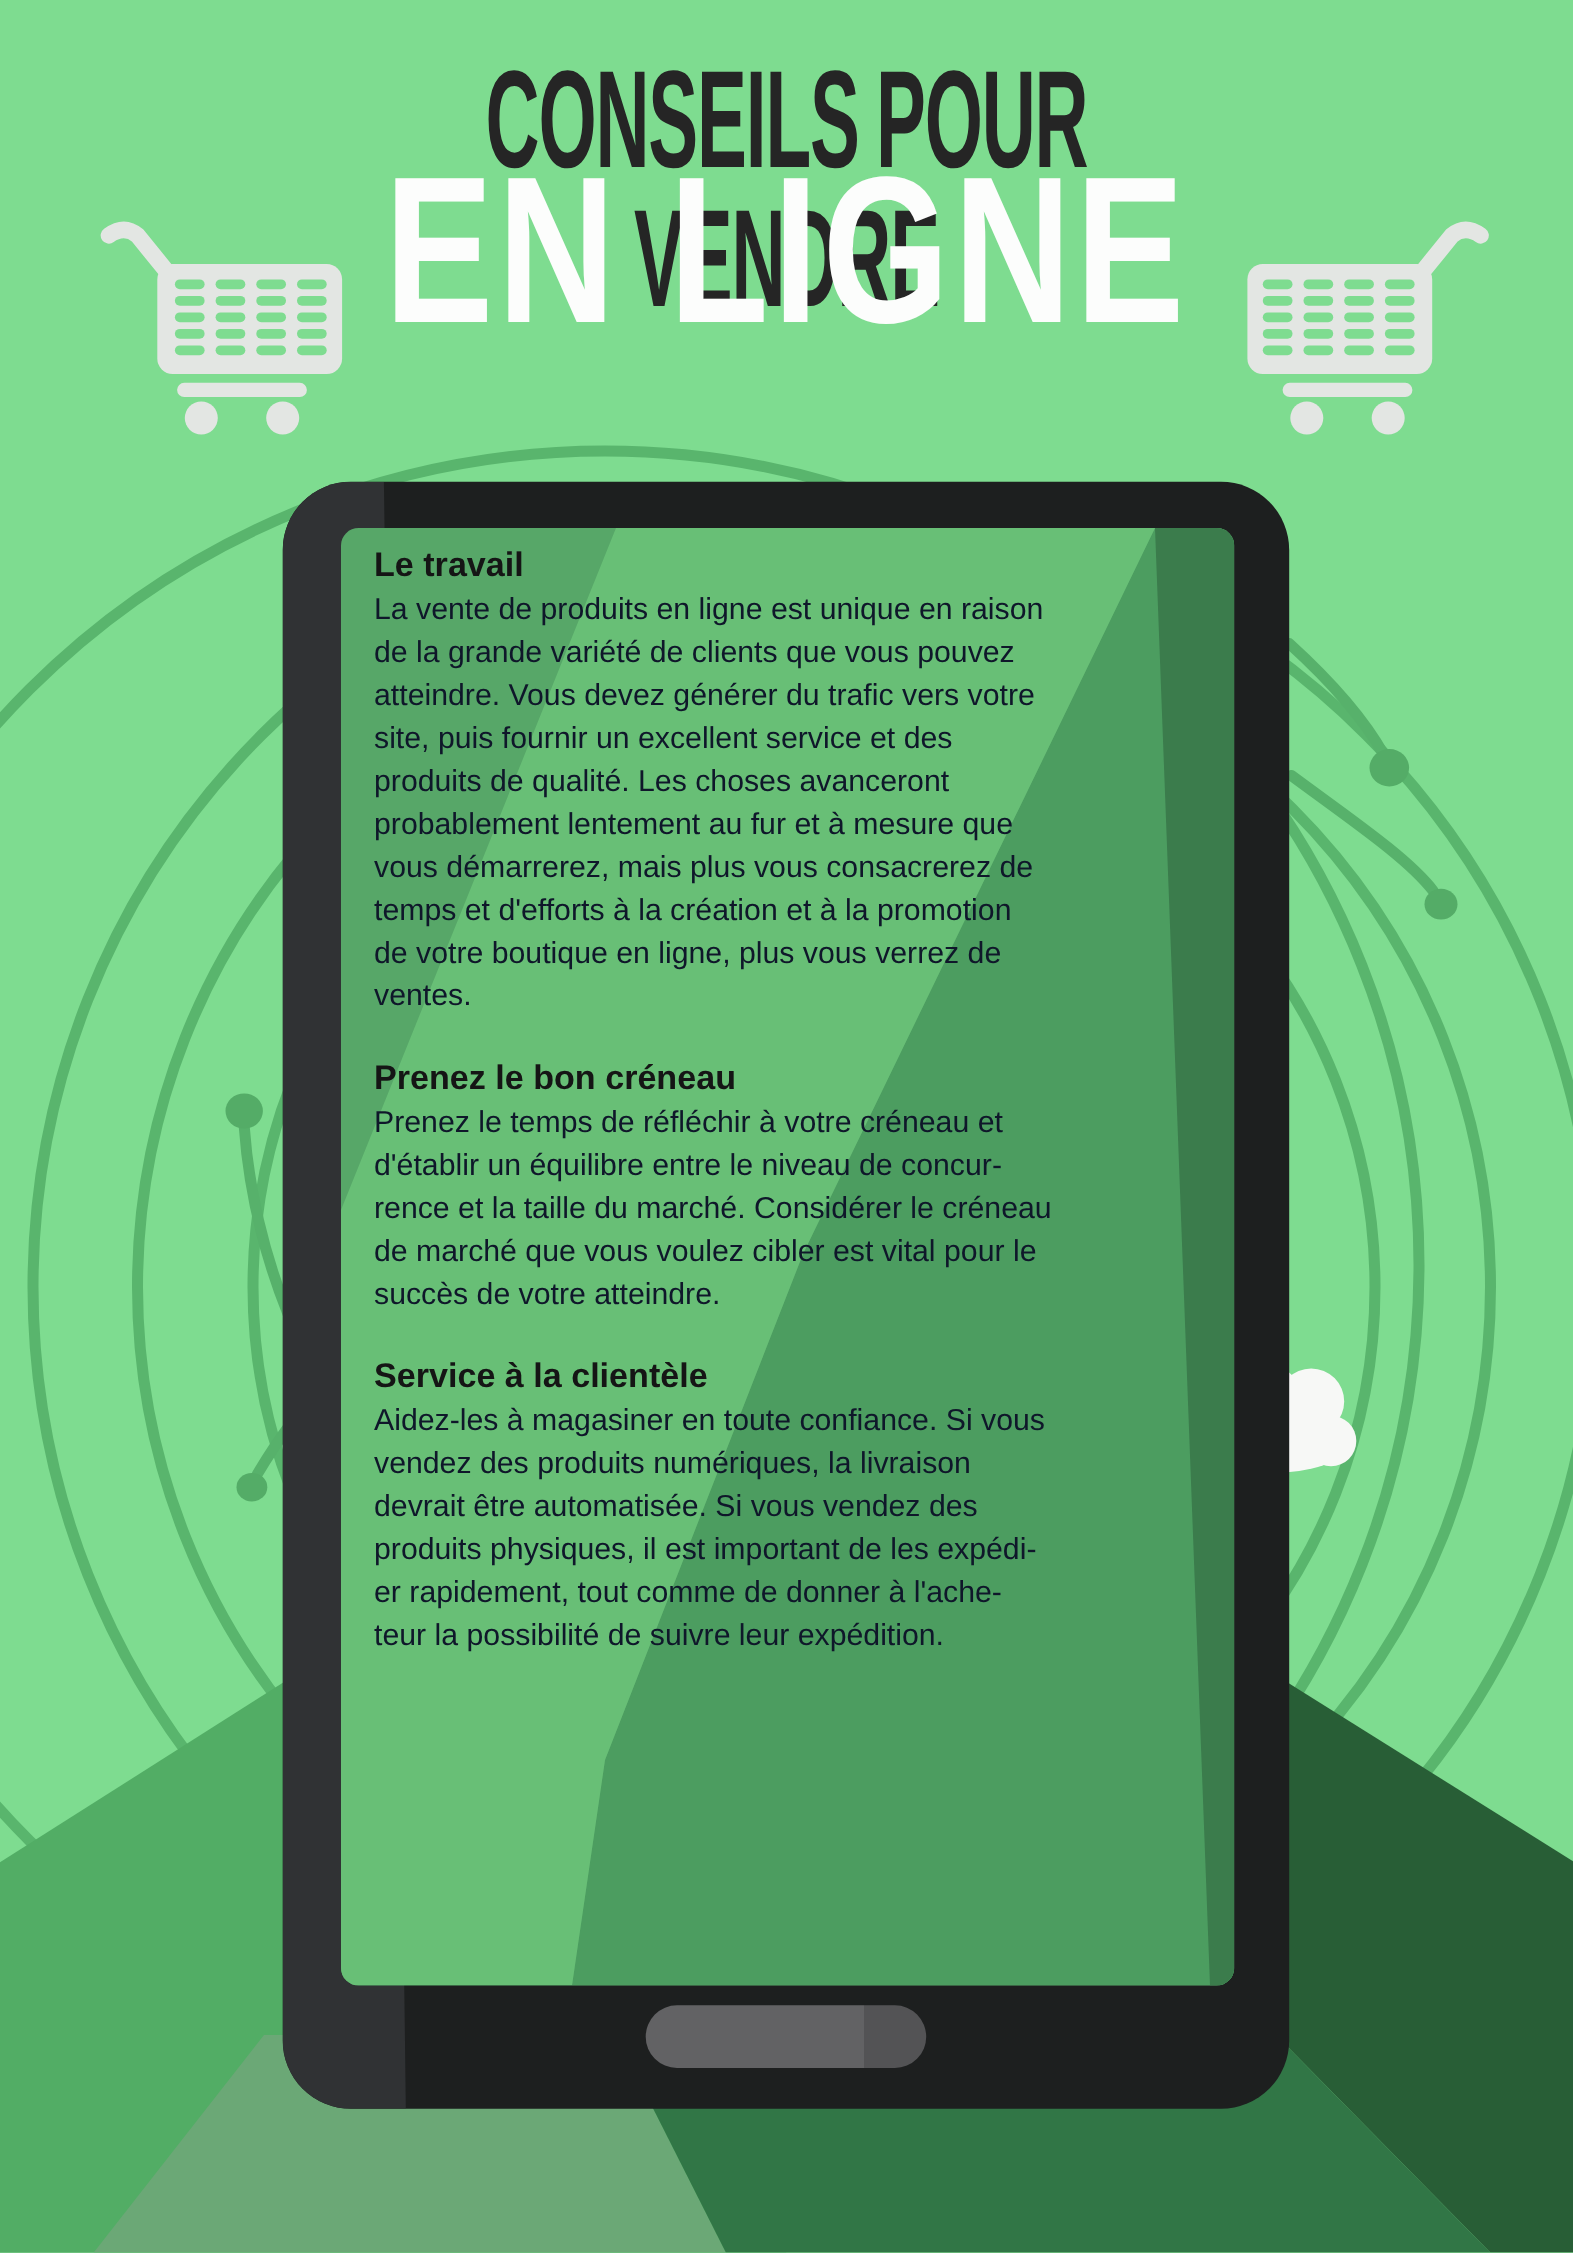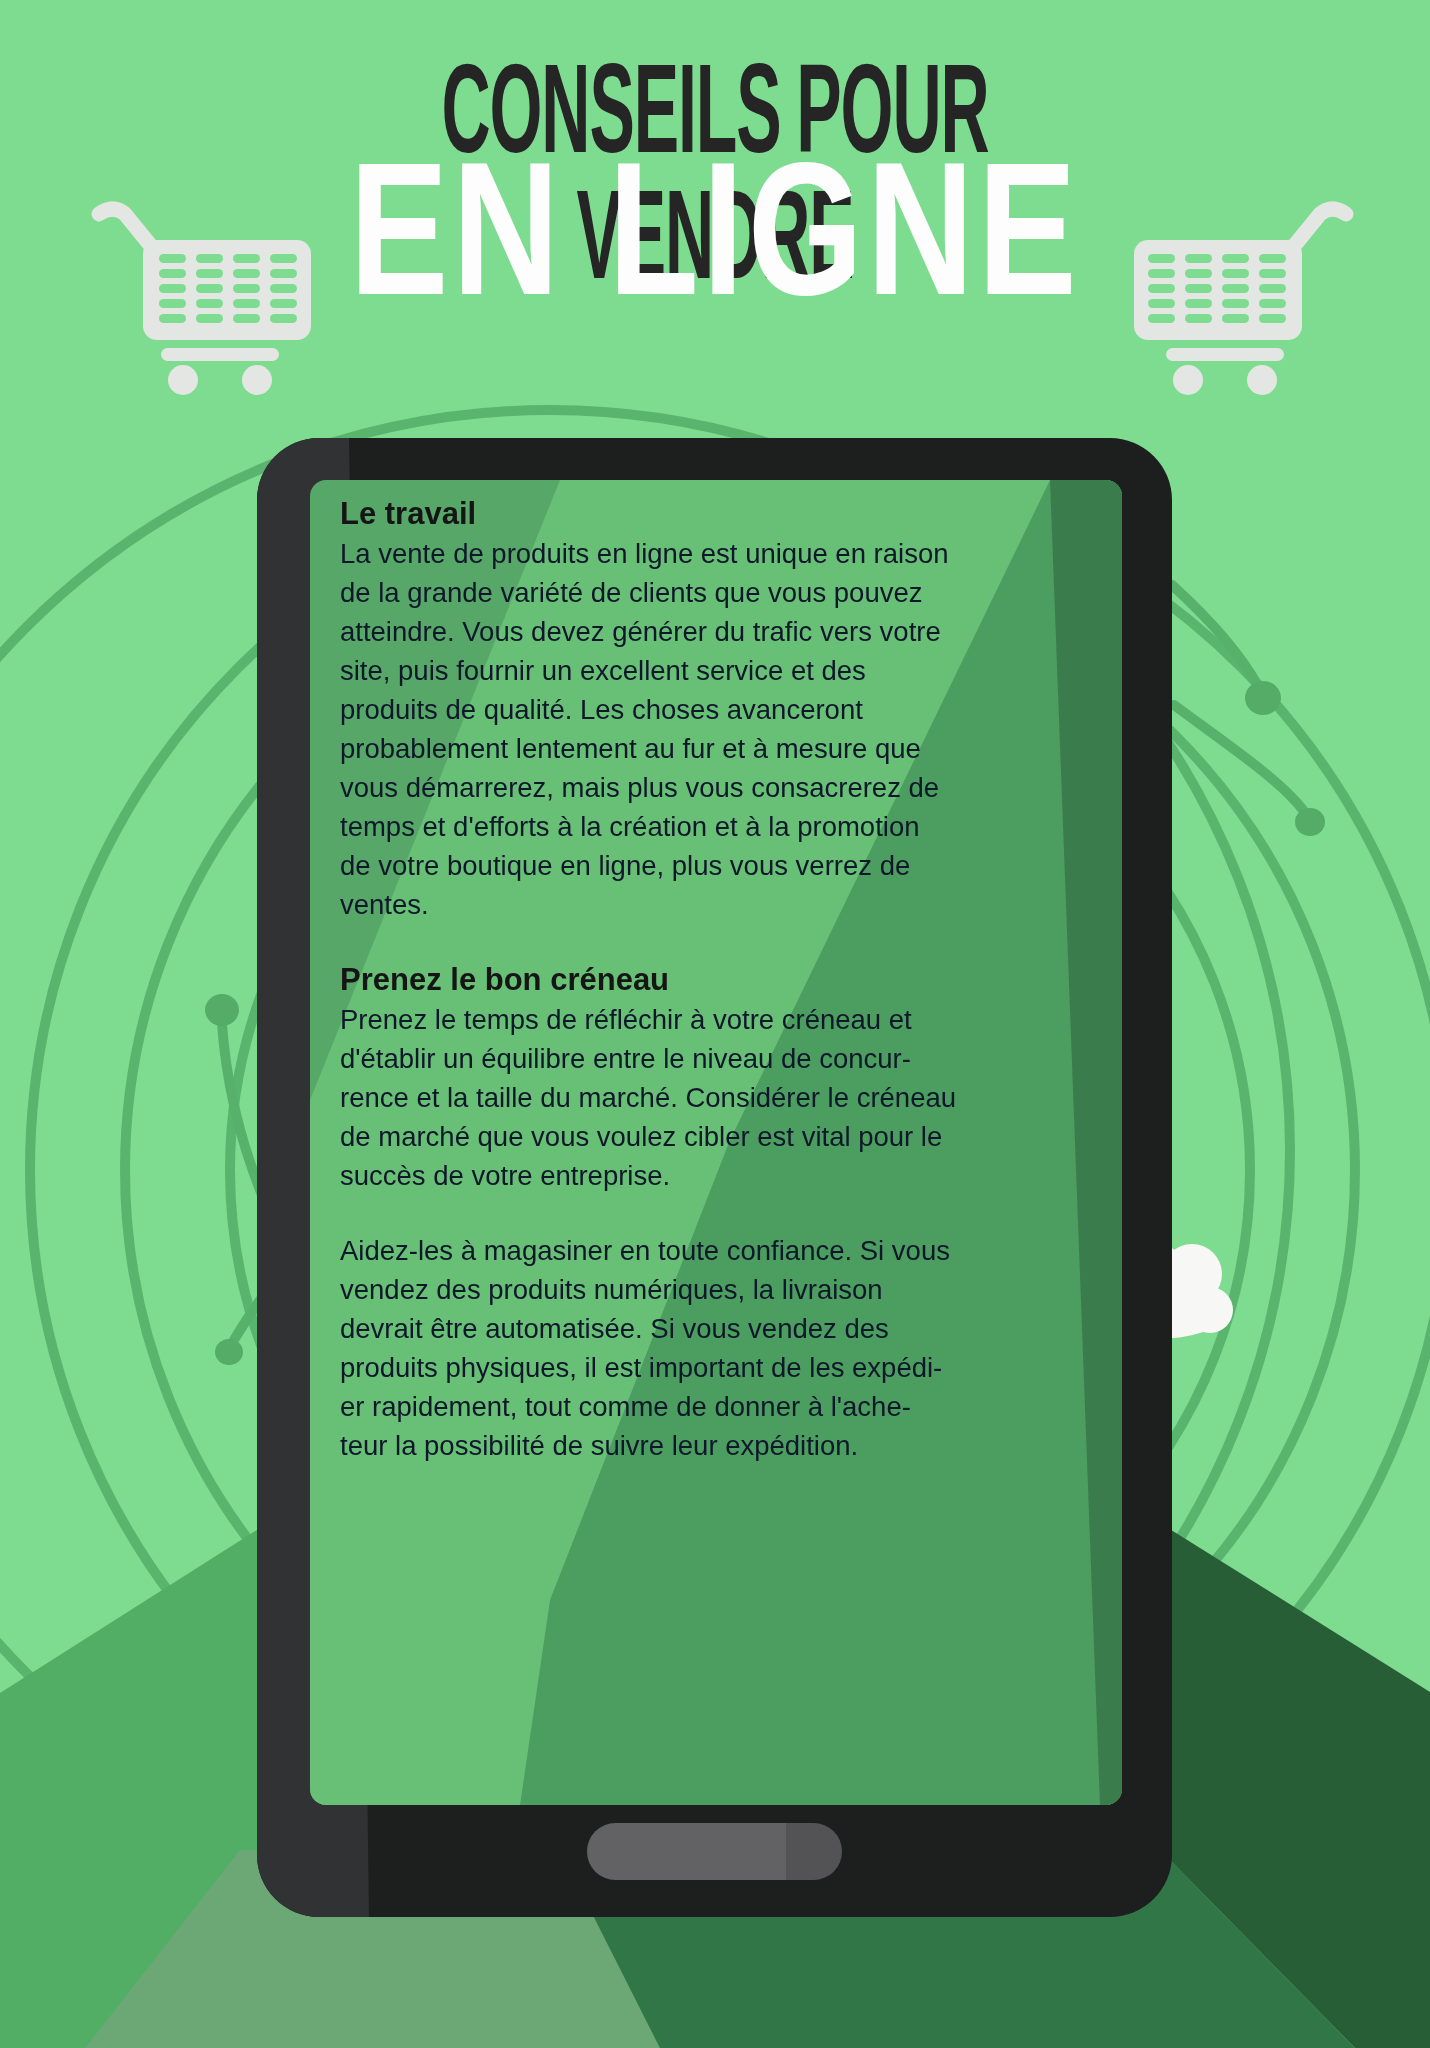--- a/index.html
+++ b/index.html
@@ -195,25 +195,26 @@
 temps et d'efforts à la création et à la promotion
 de votre boutique en ligne, plus vous verrez de
 ventes.</p>
         </section>
         <section class="info-section">
           <h3 class="sec-head">Prenez le bon créneau</h3>
           <p class="sec-body">Prenez le temps de réfléchir à votre créneau et
 d'établir un équilibre entre le niveau de concur-
 rence et la taille du marché. Considérer le créneau
 de marché que vous voulez cibler est vital pour le
-succès de votre entreprise.</p>
-        </section>
-        <section class="info-section">
-        </section>
-        <section class="info-section">
+succès de votre atteindre.</p>
+        </section>
+        <section class="info-section">
+        </section>
+        <section class="info-section">
+          <h3 class="sec-head">Service à la clientèle</h3>
           <p class="sec-body">Aidez-les à magasiner en toute confiance. Si vous
 vendez des produits numériques, la livraison
 devrait être automatisée. Si vous vendez des
 produits physiques, il est important de les expédi-
 er rapidement, tout comme de donner à l'ache-
 teur la possibilité de suivre leur expédition.</p>
         </section>
       </div>
     </div>
     <div class="home-button"></div>

